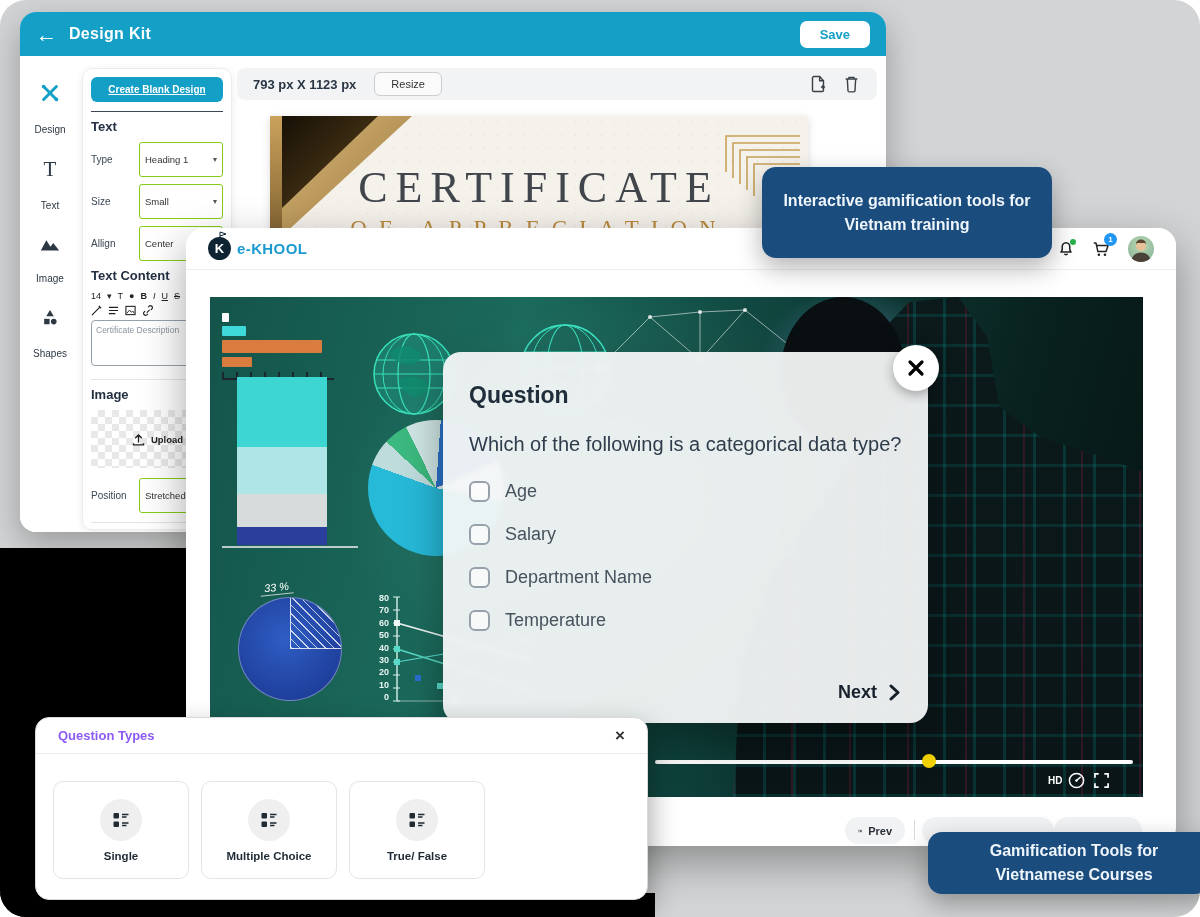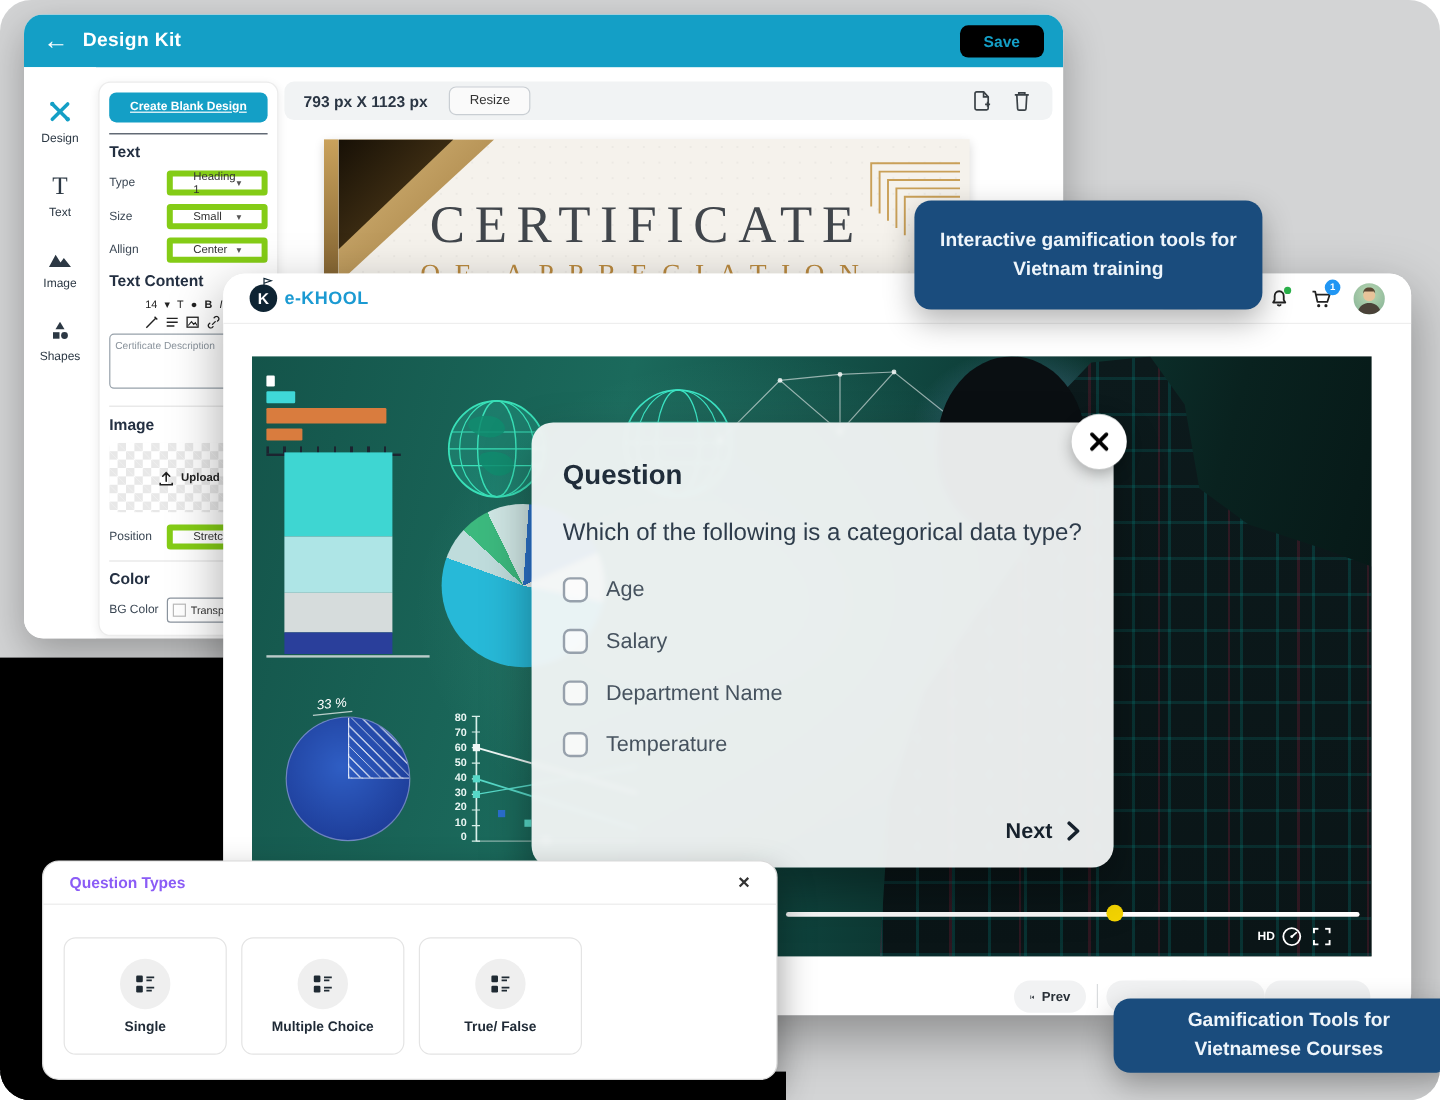--- a/index.html
+++ b/index.html
@@ -9,37 +9,37 @@
 
   
   .bg-black{background:#000;}
 
   
   #design-kit{left:20px;top:12px;width:866px;height:520px;background:#fff;border-radius:16px;
     box-shadow:0 12px 34px rgba(0,0,0,.28);z-index:1;overflow:hidden;}
   #dk-header{position:absolute;left:0;top:0;width:100%;height:44px;background:#149fc6;display:flex;align-items:center;padding:0 16px;}
   #dk-back{color:#fff;font-size:21px;margin-right:12px;line-height:1;cursor:pointer;}
   #dk-title{color:#fff;font-size:16px;font-weight:700;letter-spacing:.3px;}
-  #dk-save{margin-left:auto;background:#000000;color:#149fc6;font-weight:700;font-size:13px;border:none;border-radius:7px;padding:6px 20px;cursor:pointer;}
+  #dk-save{margin-left:auto;background:#ffffff;color:#149fc6;font-weight:700;font-size:13px;border:none;border-radius:7px;padding:6px 20px;cursor:pointer;}
   .dk-sidebar{left:0;top:44px;width:60px;height:476px;background:#fff;display:flex;flex-direction:column;align-items:center;padding-top:26px;gap:24px;}
-  .side-item{display:flex;flex-direction:column;align-items:center;gap:6px;cursor:pointer;}
+  .side-item{display:flex;flex-direction:column;align-items:center;gap:20px;cursor:pointer;}
   .side-item .lbl{font-size:10px;color:#2c3844;}
   .side-item .t-glyph{font-family:"Liberation Serif",serif;font-size:21px;color:#2c3844;line-height:1;}
   #dk-panel{left:62px;top:56px;width:150px;height:462px;background:#fff;border-radius:10px;border:1px solid #ececec;
     box-shadow:0 2px 8px rgba(0,0,0,.08);padding:8px;overflow:hidden;}
   #create-btn{width:100%;background:#149fc6;color:#fff;border:none;border-radius:6px;font-size:10px;font-weight:700;padding:7px 2px;cursor:pointer;text-decoration:underline;}
   .panel-hr{border:none;border-top:1px solid #3c4654;margin:9px 0 7px 0;}
   .panel-hr.light{border-top:1px solid #e4e4e4;}
   .sec-h{font-size:13px;font-weight:700;color:#243042;margin:4px 0 8px 0;}
   .p-row{display:flex;align-items:center;justify-content:space-between;margin-bottom:7px;}
   .p-row .pl{font-size:10px;color:#3b4754;}
-  .p-select{width:84px;height:21px;border:5px solid #84cc16;border-radius:3px;display:flex;align-items:center;
-    justify-content:space-between;padding:0 17px;font-size:9.5px;color:#333;cursor:pointer;background:#fff;}
+  .p-select{width:84px;height:35px;border:1px solid #84cc16;border-radius:3px;display:flex;align-items:center;
+    justify-content:space-between;padding:0 5px;font-size:9.5px;color:#333;cursor:pointer;background:#fff;}
   .p-select .chev{font-size:8px;color:#555;}
-  .tb-row{display:flex;align-items:center;gap:6px;font-size:9px;color:#222;margin-bottom:4px;margin-left:30px;}
+  .tb-row{display:flex;align-items:center;gap:6px;font-size:9px;color:#222;margin-bottom:4px;}
   .tb-row b{font-weight:700;} .tb-row i{font-style:italic;} .tb-row u{text-decoration:underline;} .tb-row s{text-decoration:line-through;}
   #dk-textarea{width:100%;height:46px;border:1px solid #97a1aa;border-radius:4px;resize:none;font-size:8.5px;padding:4px;color:#333;}
   #dk-textarea::placeholder{color:#8a939c;}
   #upload-box{width:100%;height:58px;border-radius:4px;display:flex;align-items:center;justify-content:center;gap:5px;cursor:pointer;
     background-image:linear-gradient(45deg,#e8e8e8 25%,transparent 25%,transparent 75%,#e8e8e8 75%),
                      linear-gradient(45deg,#e8e8e8 25%,#fff 25%,#fff 75%,#e8e8e8 75%);
     background-size:14px 14px;background-position:0 0,7px 7px;}
   #upload-box span{font-size:9.5px;font-weight:700;color:#222;}
   .swatch{width:84px;height:21px;border:1px solid #8b949e;border-radius:3px;display:flex;align-items:center;gap:4px;padding:0 4px;font-size:9px;color:#333;background:#fff;cursor:pointer;}
   .swatch .sq{width:11px;height:11px;border:1px solid #bbb;background:#fff;}

